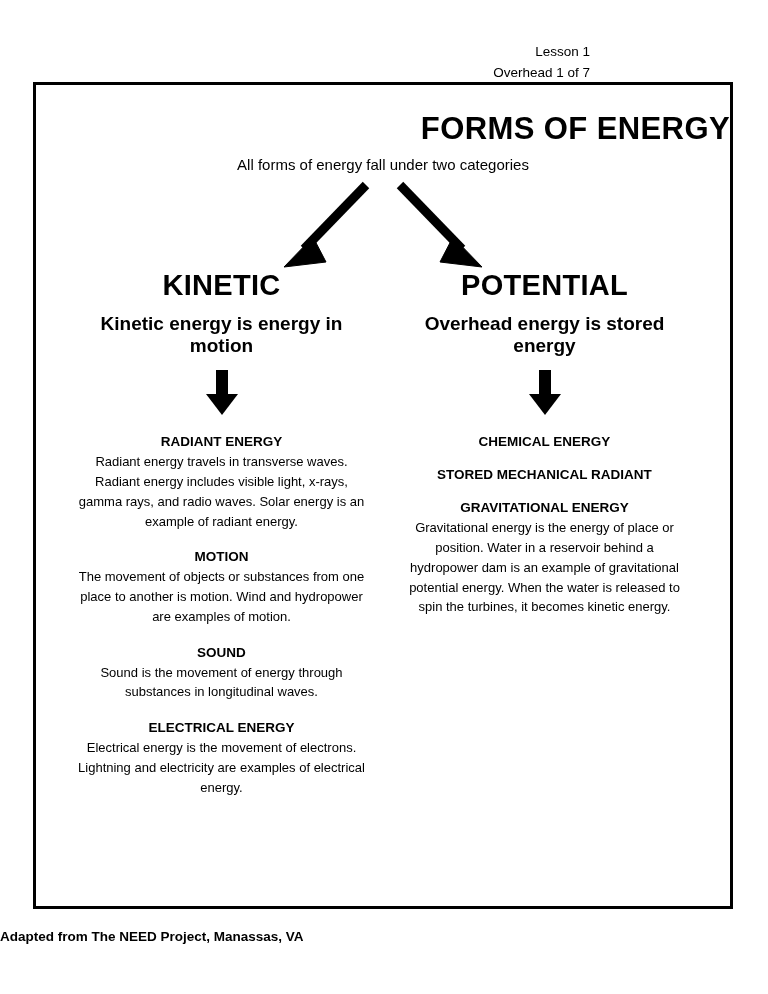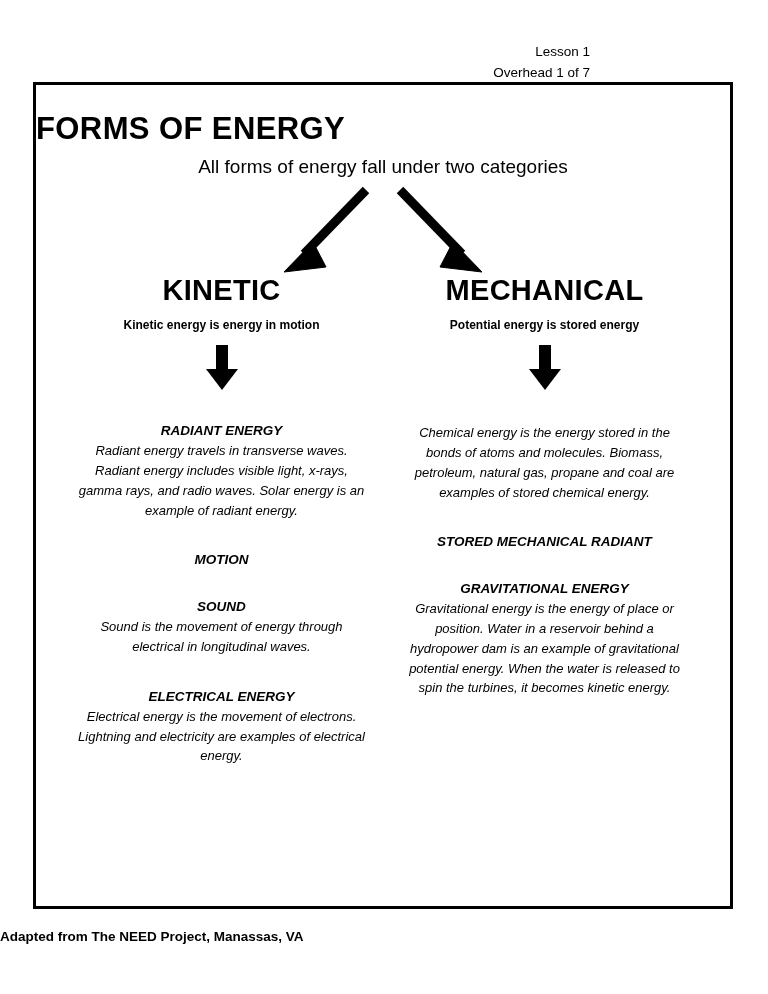--- a/index.html
+++ b/index.html
@@ -32,29 +32,29 @@
     position: absolute;
     left: 33px;
     top: 82px;
     width: 700px;
     height: 827px;
     border: 3px solid #000000;
     box-sizing: border-box;
     overflow: hidden;
   }
   .title {
-    text-align: left;
+    text-align: right;
     font-size: 31px;
     font-weight: bold;
     letter-spacing: 0.4px;
     margin-top: 26px;
   }
   .subtitle {
     text-align: center;
-    font-size: 19px;
+    font-size: 15px;
     margin-top: 9px;
   }
   .arrows {
     position: relative;
     height: 92px;
     margin-top: 4px;
   }
   .arrows svg {
     position: absolute;
     left: 0;
@@ -74,31 +74,30 @@
   }
   .col-head {
     text-align: center;
     font-size: 29px;
     font-weight: bold;
     letter-spacing: 0.3px;
     line-height: 1.15;
   }
   .col-sub {
     text-align: center;
-    font-size: 12px;
+    font-size: 19px;
     font-weight: bold;
     margin-top: 11px;
   }
   .down-arrow {
     display: block;
     margin: 13px auto 0 auto;
   }
   .entry {
-    margin-top: 32px;
-    font-style: italic;
+    margin-top: 18px;
   }
   .entry-title {
     text-align: center;
     font-size: 13.5px;
     font-weight: bold;
     margin-bottom: 3px;
   }
   .entry-body {
     text-align: center;
     font-size: 13px;
@@ -151,43 +150,44 @@
             <polygon points="4,24 36,24 20,45"></polygon>
           </g>
         </svg>
 
         <div class="entry">
           <div class="entry-title">RADIANT ENERGY</div>
           <div class="entry-body">Radiant energy travels in transverse waves. Radiant energy includes visible light, x-rays, gamma rays, and radio waves. Solar energy is an example of radiant energy.</div>
         </div>
         <div class="entry">
           <div class="entry-title">MOTION</div>
+          <div class="entry-body">The movement of objects or substances from one place to another is motion. Wind and hydropower are examples of motion.</div>
         </div>
         <div class="entry">
           <div class="entry-title">SOUND</div>
-          <div class="entry-body">Sound is the movement of energy through electrical in longitudinal waves.</div>
+          <div class="entry-body">Sound is the movement of energy through substances in longitudinal waves.</div>
         </div>
         <div class="entry">
           <div class="entry-title">ELECTRICAL ENERGY</div>
           <div class="entry-body">Electrical energy is the movement of electrons. Lightning and electricity are examples of electrical energy.</div>
         </div>
       </div>
 
       <div class="col">
-        <div class="col-head">MECHANICAL</div>
-        <div class="col-sub">Potential energy is stored energy</div>
+        <div class="col-head">POTENTIAL</div>
+        <div class="col-sub">Overhead energy is stored energy</div>
         <svg class="down-arrow" width="40" height="46" viewBox="0 0 40 46">
           <g fill="#000000">
             <rect x="14" y="0" width="12" height="26"></rect>
             <polygon points="4,24 36,24 20,45"></polygon>
           </g>
         </svg>
 
         <div class="entry">
-          <div class="entry-body">Chemical energy is the energy stored in the bonds of atoms and molecules. Biomass, petroleum, natural gas, propane and coal are examples of stored chemical energy.</div>
+          <div class="entry-title">CHEMICAL ENERGY</div>
         </div>
         <div class="entry">
           <div class="entry-title">STORED MECHANICAL RADIANT</div>
         </div>
         <div class="entry">
           <div class="entry-title">GRAVITATIONAL ENERGY</div>
           <div class="entry-body">Gravitational energy is the energy of place or position. Water in a reservoir behind a hydropower dam is an example of gravitational potential energy. When the water is released to spin the turbines, it becomes kinetic energy.</div>
         </div>
       </div>
 

